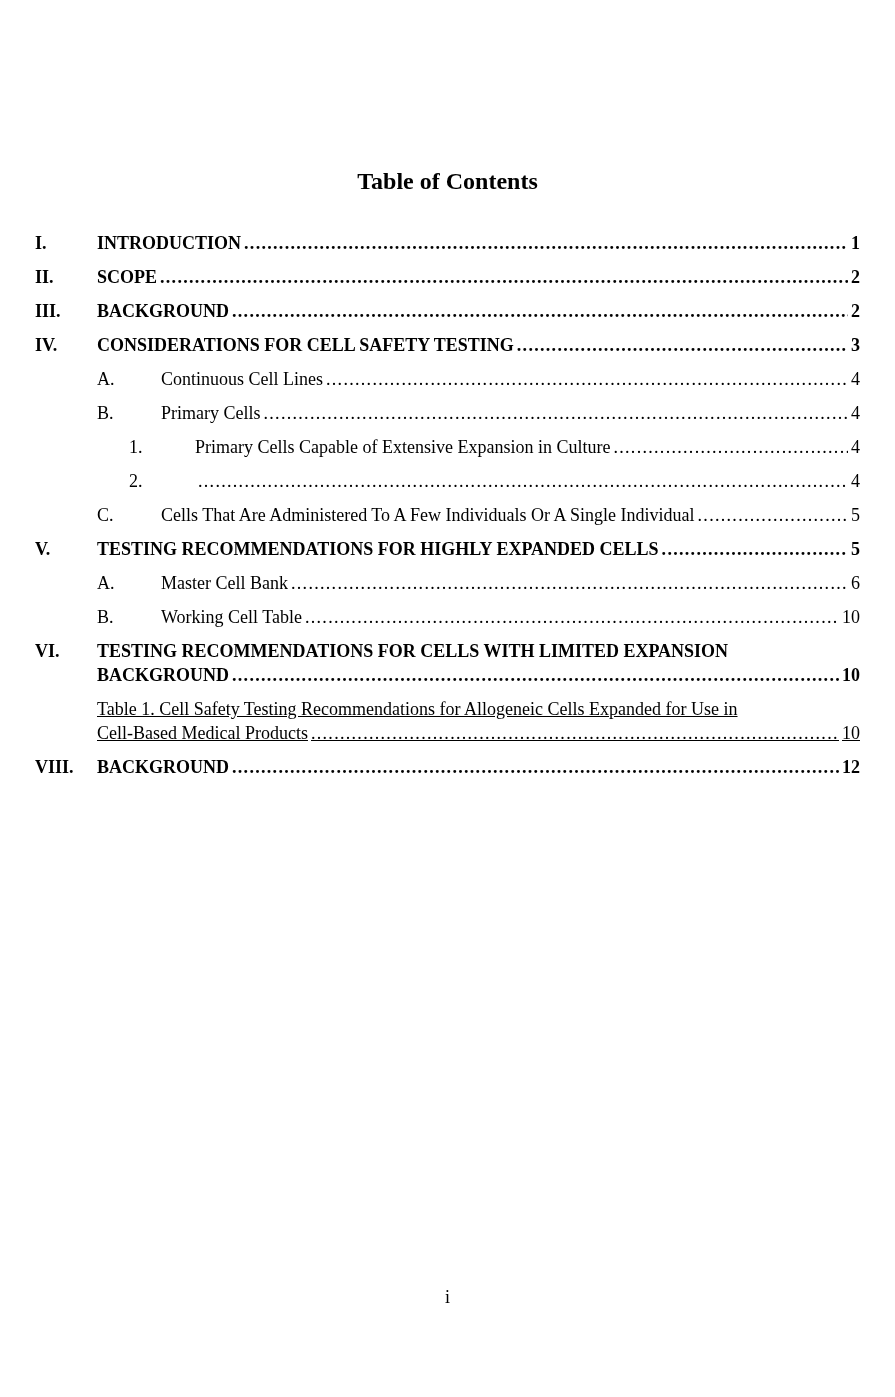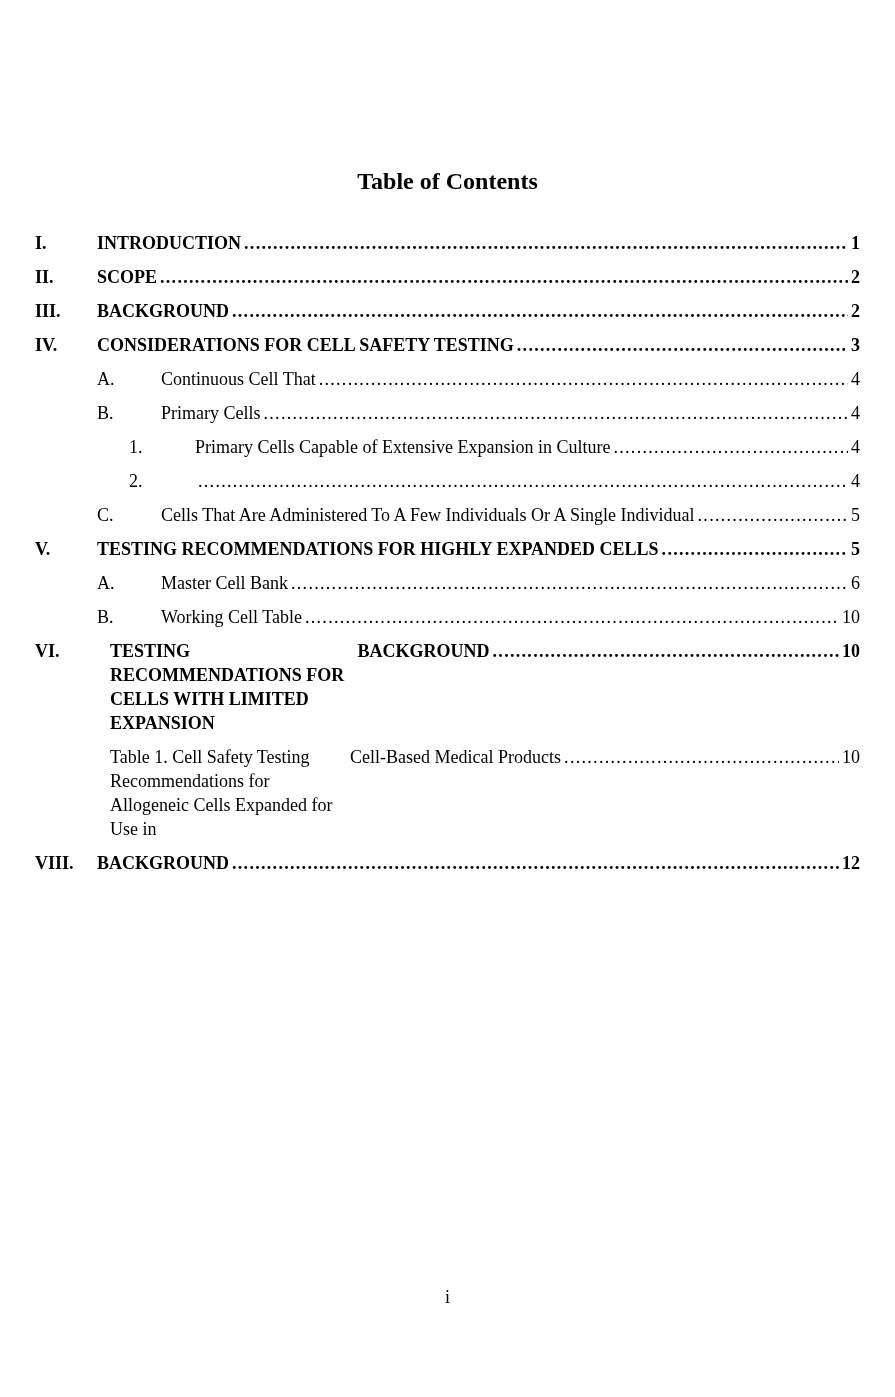--- a/index.html
+++ b/index.html
@@ -25,22 +25,22 @@
     font-size: 18px;
     line-height: 24px;
   }
   .entry { display: flex; margin-bottom: 10px; }
   .entry.bold { font-weight: bold; }
   .marker { flex: 0 0 62px; }
   .l1 { padding-left: 62px; }
   .l1 .marker { flex-basis: 64px; }
   .l2 { padding-left: 94px; }
   .l2 .marker { flex-basis: 66px; }
-  .no-marker { padding-left: 62px; }
-  .body { flex: 1 1 auto; min-width: 0; display: flex; flex-direction: row; margin-left: 13px; }
+  .no-marker { padding-left: 62px; text-decoration: underline; }
+  .body { flex: 1 1 auto; min-width: 0; display: flex; flex-direction: column; }
   .row { display: flex; flex: 1 1 auto; min-width: 0; }
   .title { white-space: nowrap; }
   .wrapline { display: block; }
   .leader {
     flex: 1 1 auto;
     min-width: 0;
     overflow: hidden;
     white-space: nowrap;
     margin: 0 3px 0 3px;
   }
@@ -100,21 +100,21 @@
       <span class="row">
         <span class="title">CONSIDERATIONS FOR CELL SAFETY TESTING</span>
         <span class="leader"></span>
         <span class="pageno">3</span>
       </span>
     </div>
 
     <div class="entry l1">
       <span class="marker">A.</span>
       <span class="row">
-        <span class="title">Continuous Cell That</span>
+        <span class="title">Continuous Cell Lines</span>
         <span class="leader"></span>
         <span class="pageno">4</span>
       </span>
     </div>
 
     <div class="entry l1">
       <span class="marker">B.</span>
       <span class="row">
         <span class="title">Primary Cells</span>
         <span class="leader"></span>

